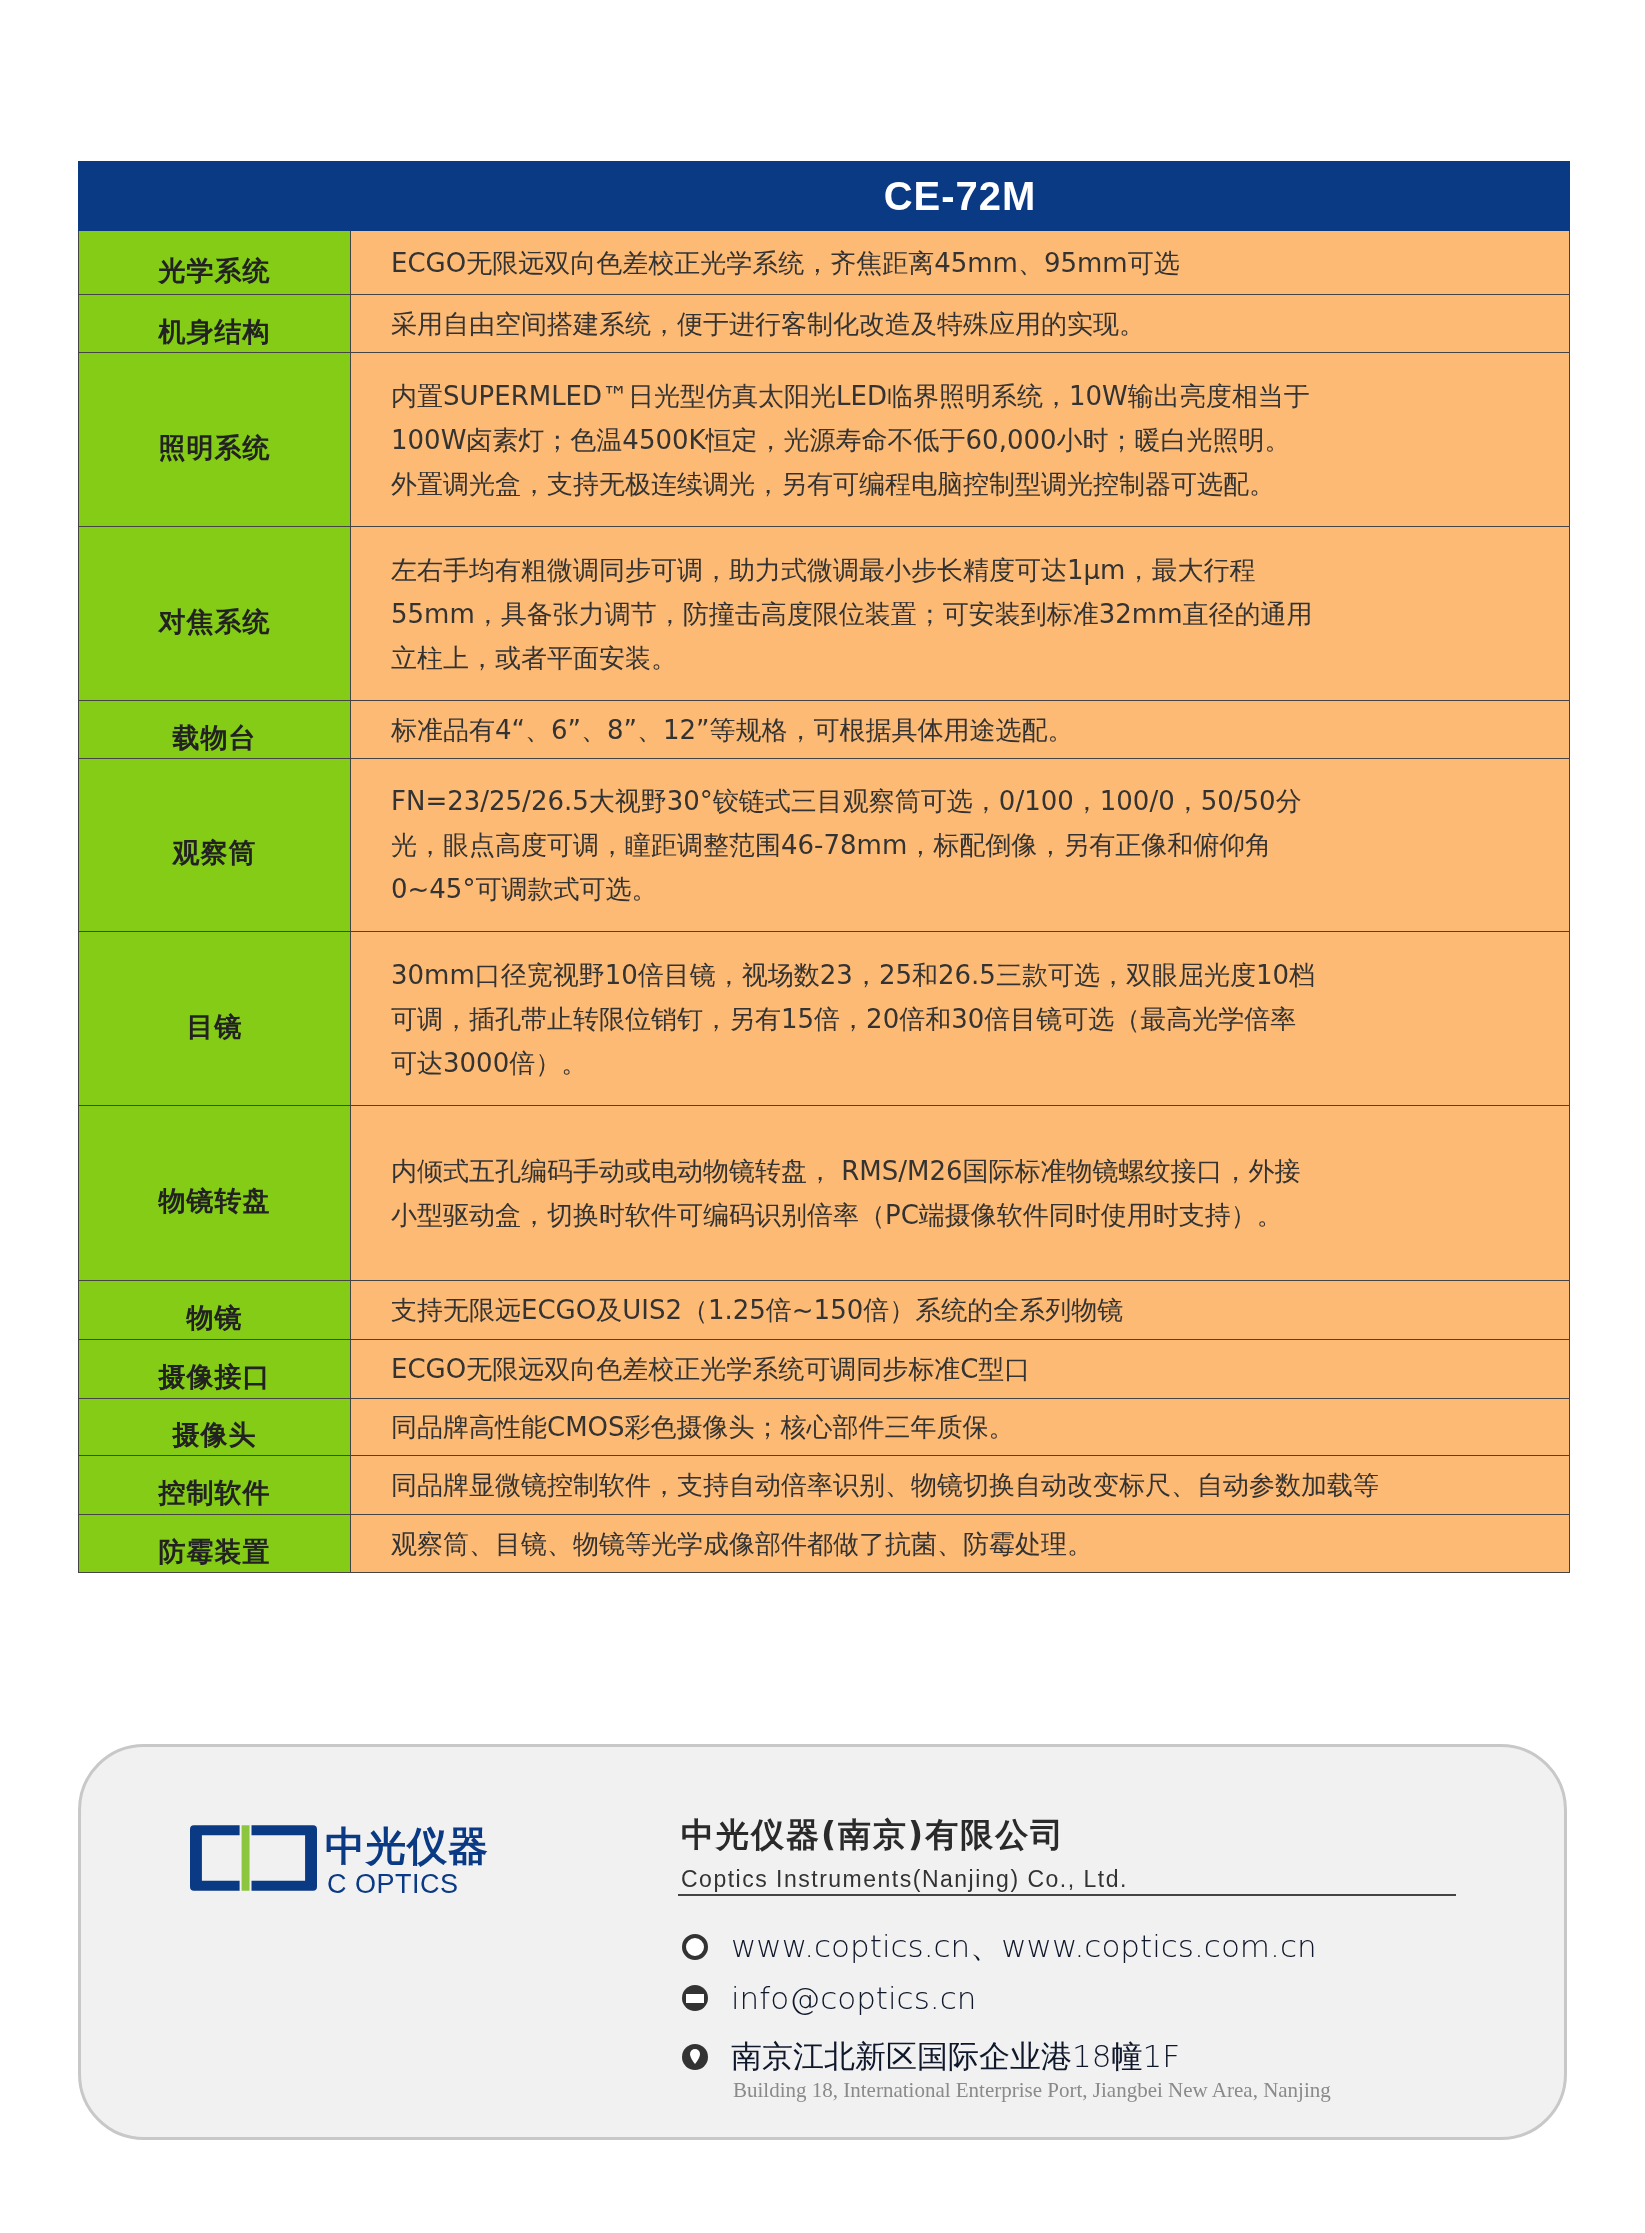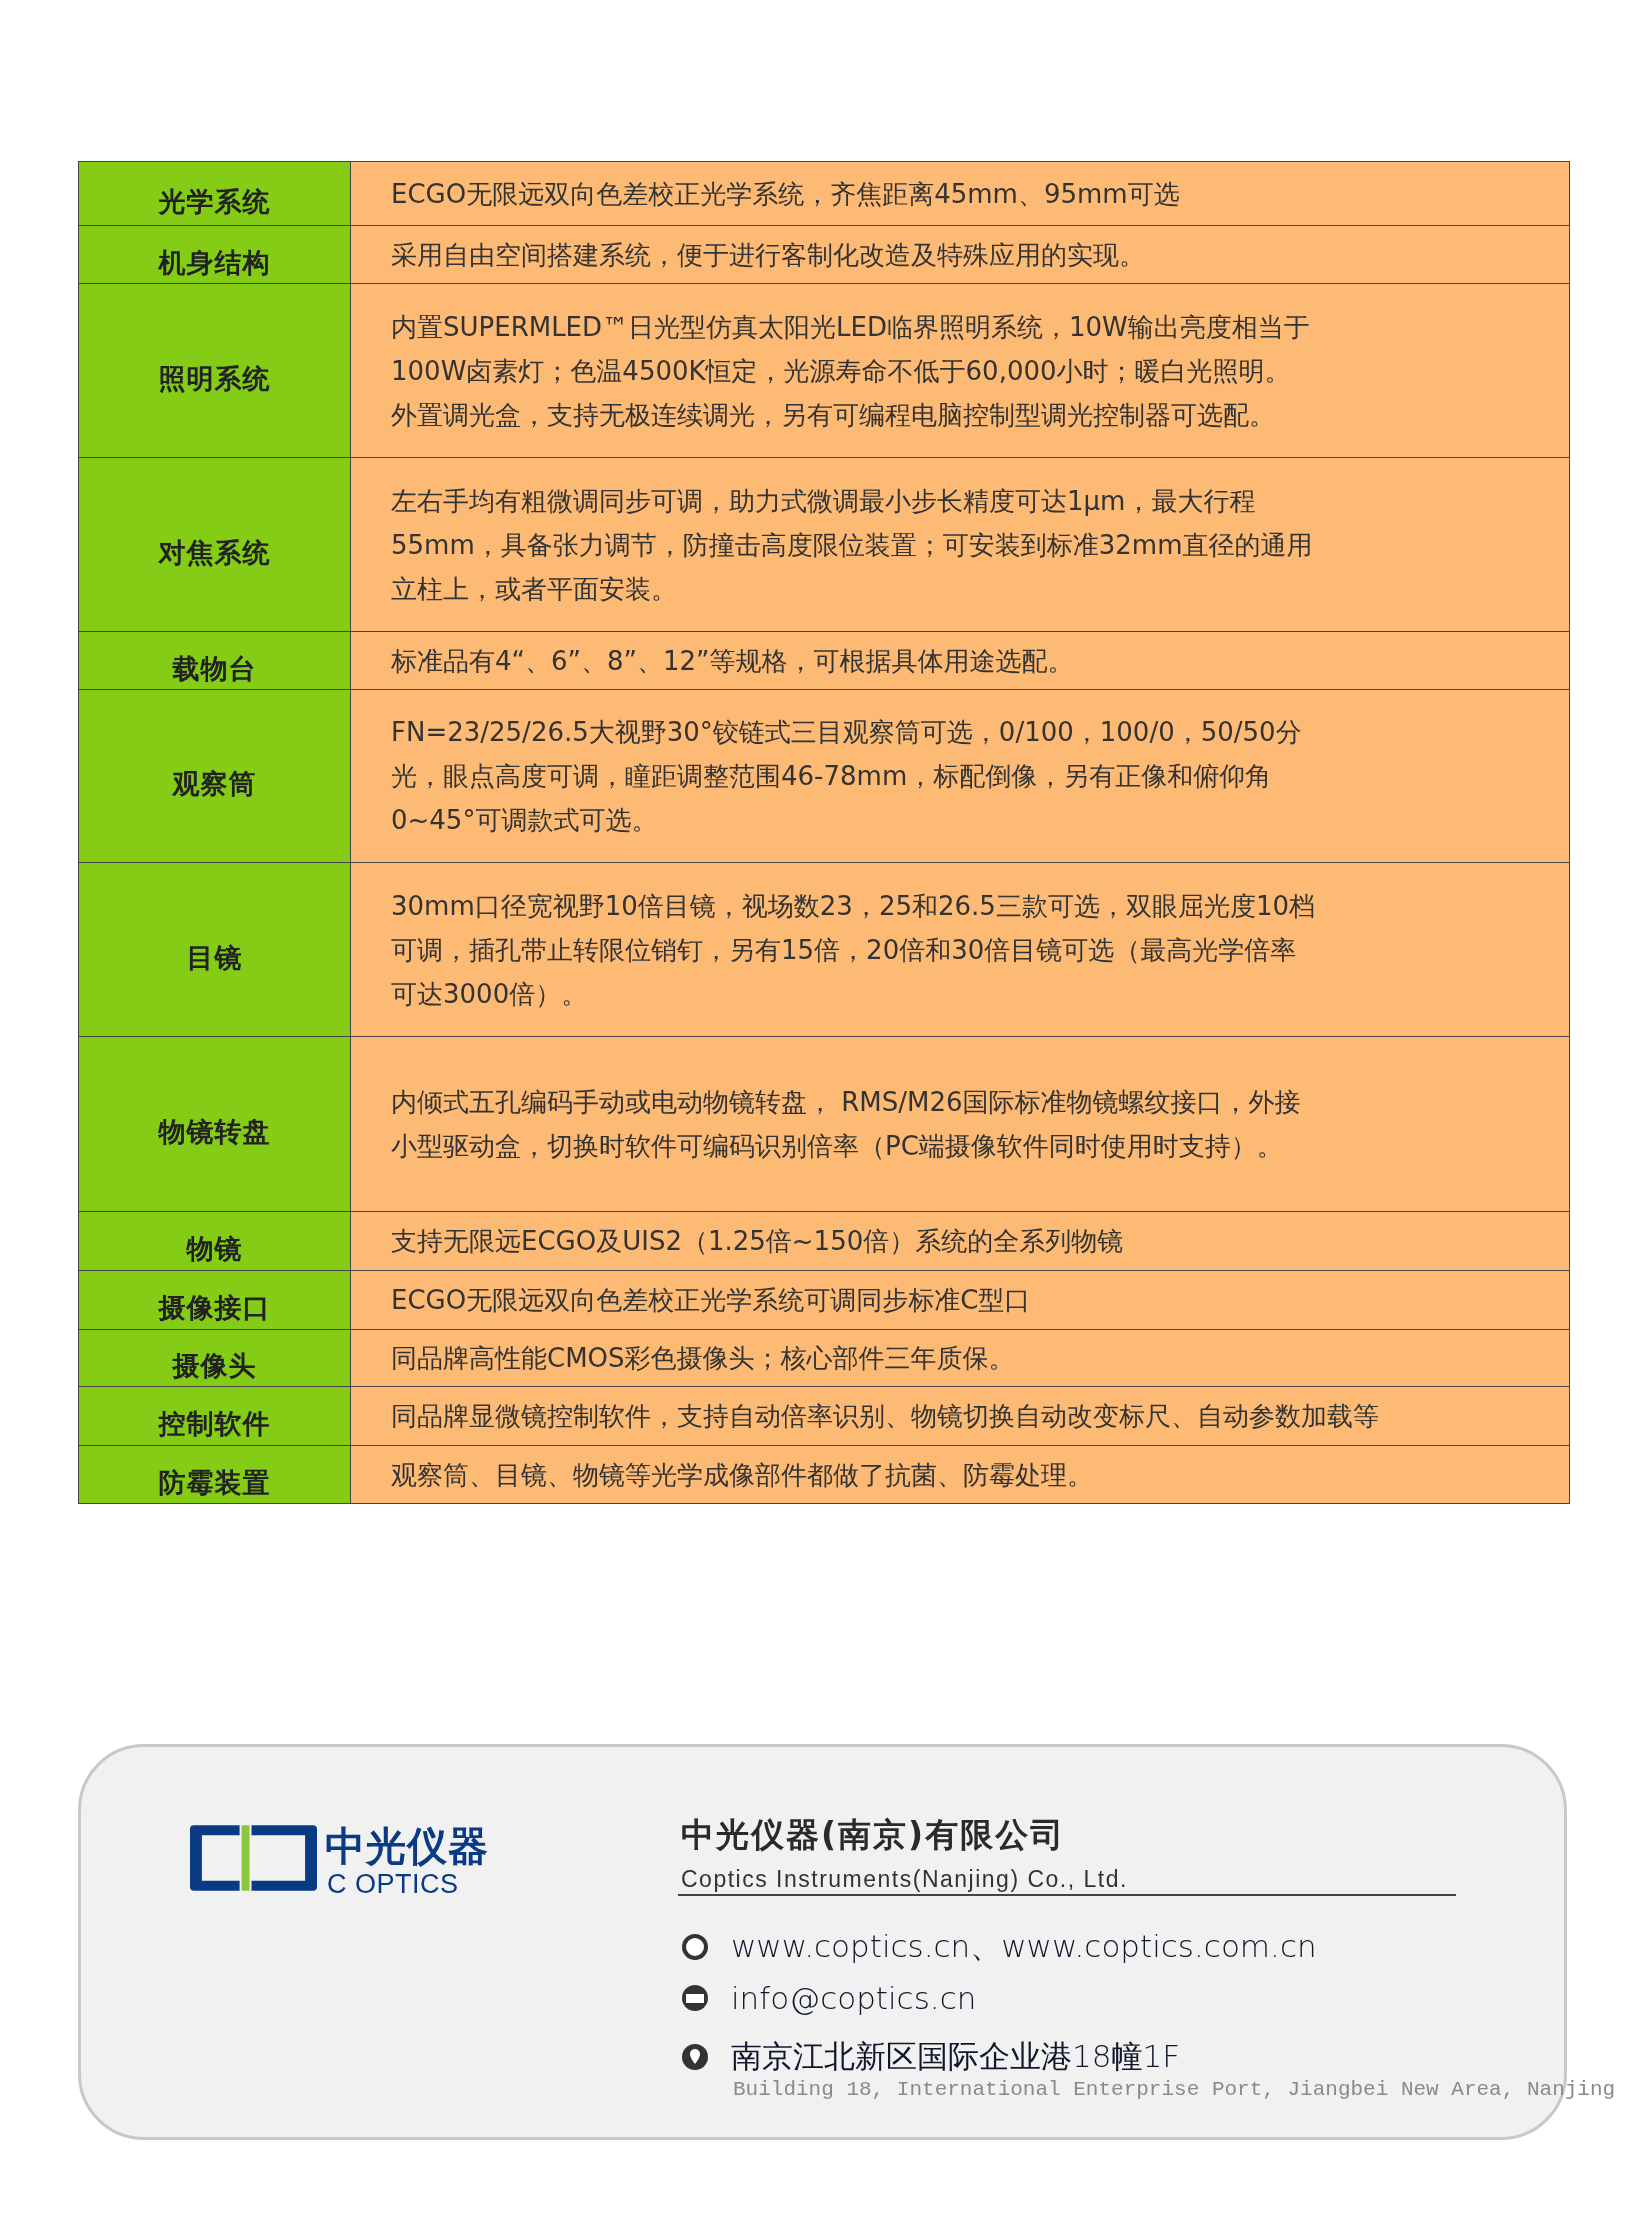--- a/index.html
+++ b/index.html
@@ -32,31 +32,35 @@
   .company-en { position: absolute; left: 600px; top: 119px; font-size: 23px; color: #333;
                 font-family: "Liberation Sans", sans-serif; white-space: nowrap; letter-spacing: 1.5px; }
   .divider { position: absolute; left: 597px; top: 147px; width: 778px; height: 2px; background: #444; }
   .contact { position: absolute; left: 600px; white-space: nowrap; display: flex; align-items: center; }
   .contact .ico { width: 28px; height: 28px; margin-right: 22px; flex: none; }
   .contact .txt { font-size: 31px; color: #0f172a; font-family: "DejaVu Sans", sans-serif; font-weight: 300; }
   .c-web { top: 179px; }
   .c-mail { top: 233px; }
   .c-addr { top: 289px; }
   .addr-en { position: absolute; left: 652px; top: 331px; font-size: 21px; color: #8a8a8a; white-space: nowrap;
-             font-family: Liberation Mono, monospace; }
+             font-family: Liberation Serif, serif; }
 </style>
 </head>
 <body>
 
 <table class="spec-table">
   <colgroup>
       <col style="width:272px">
       <col>
     </colgroup>
   <tbody>
+      <tr class="hdr-row">
+    <td class="hdr-left"></td>
+    <td class="hdr-title">CE-72M</td>
+  </tr>
 
   <tr style="height:64px">
     <td class="label-cell"><span>光学系统</span></td>
     <td class="value-cell">
           <span class="line">ECGO无限远双向色差校正光学系统，齐焦距离45mm、95mm可选</span>
         </td>
   </tr>
   <tr style="height:58px">
     <td class="label-cell"><span>机身结构</span></td>
     <td class="value-cell">

